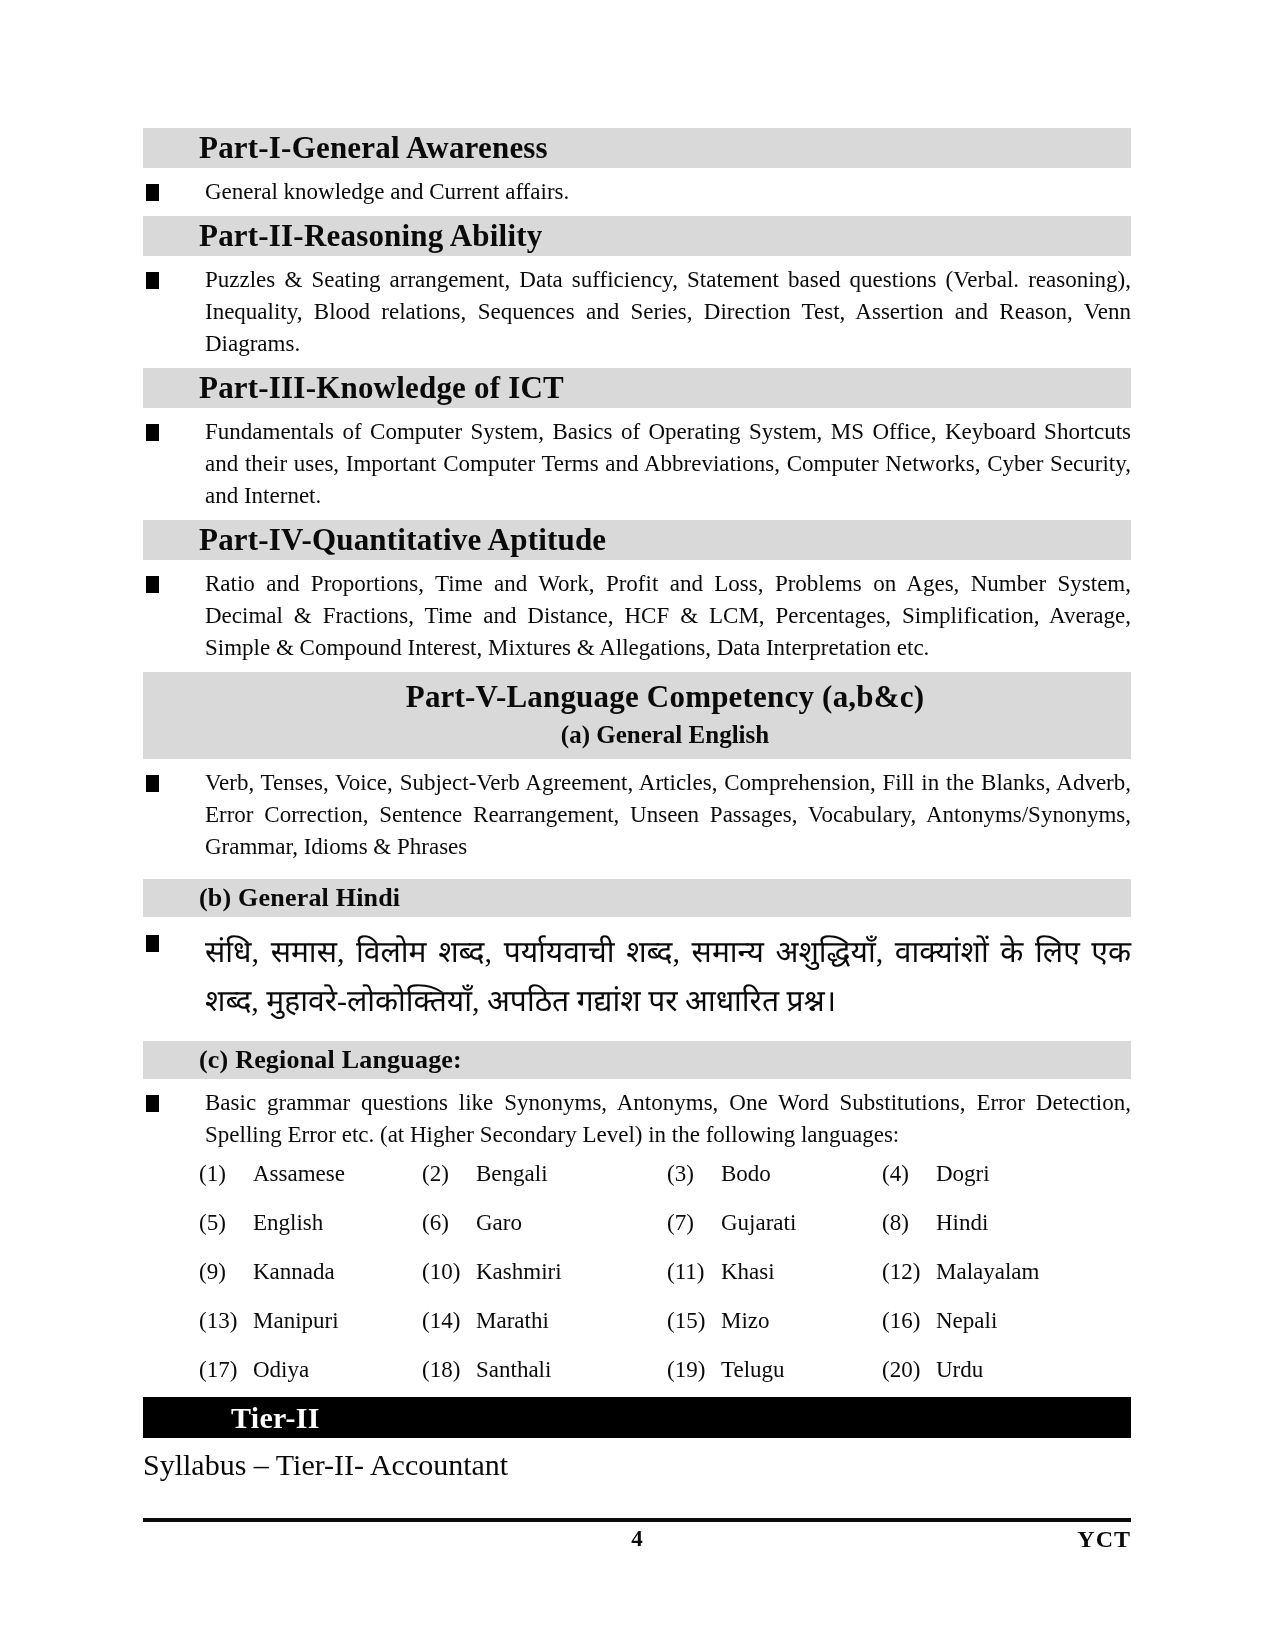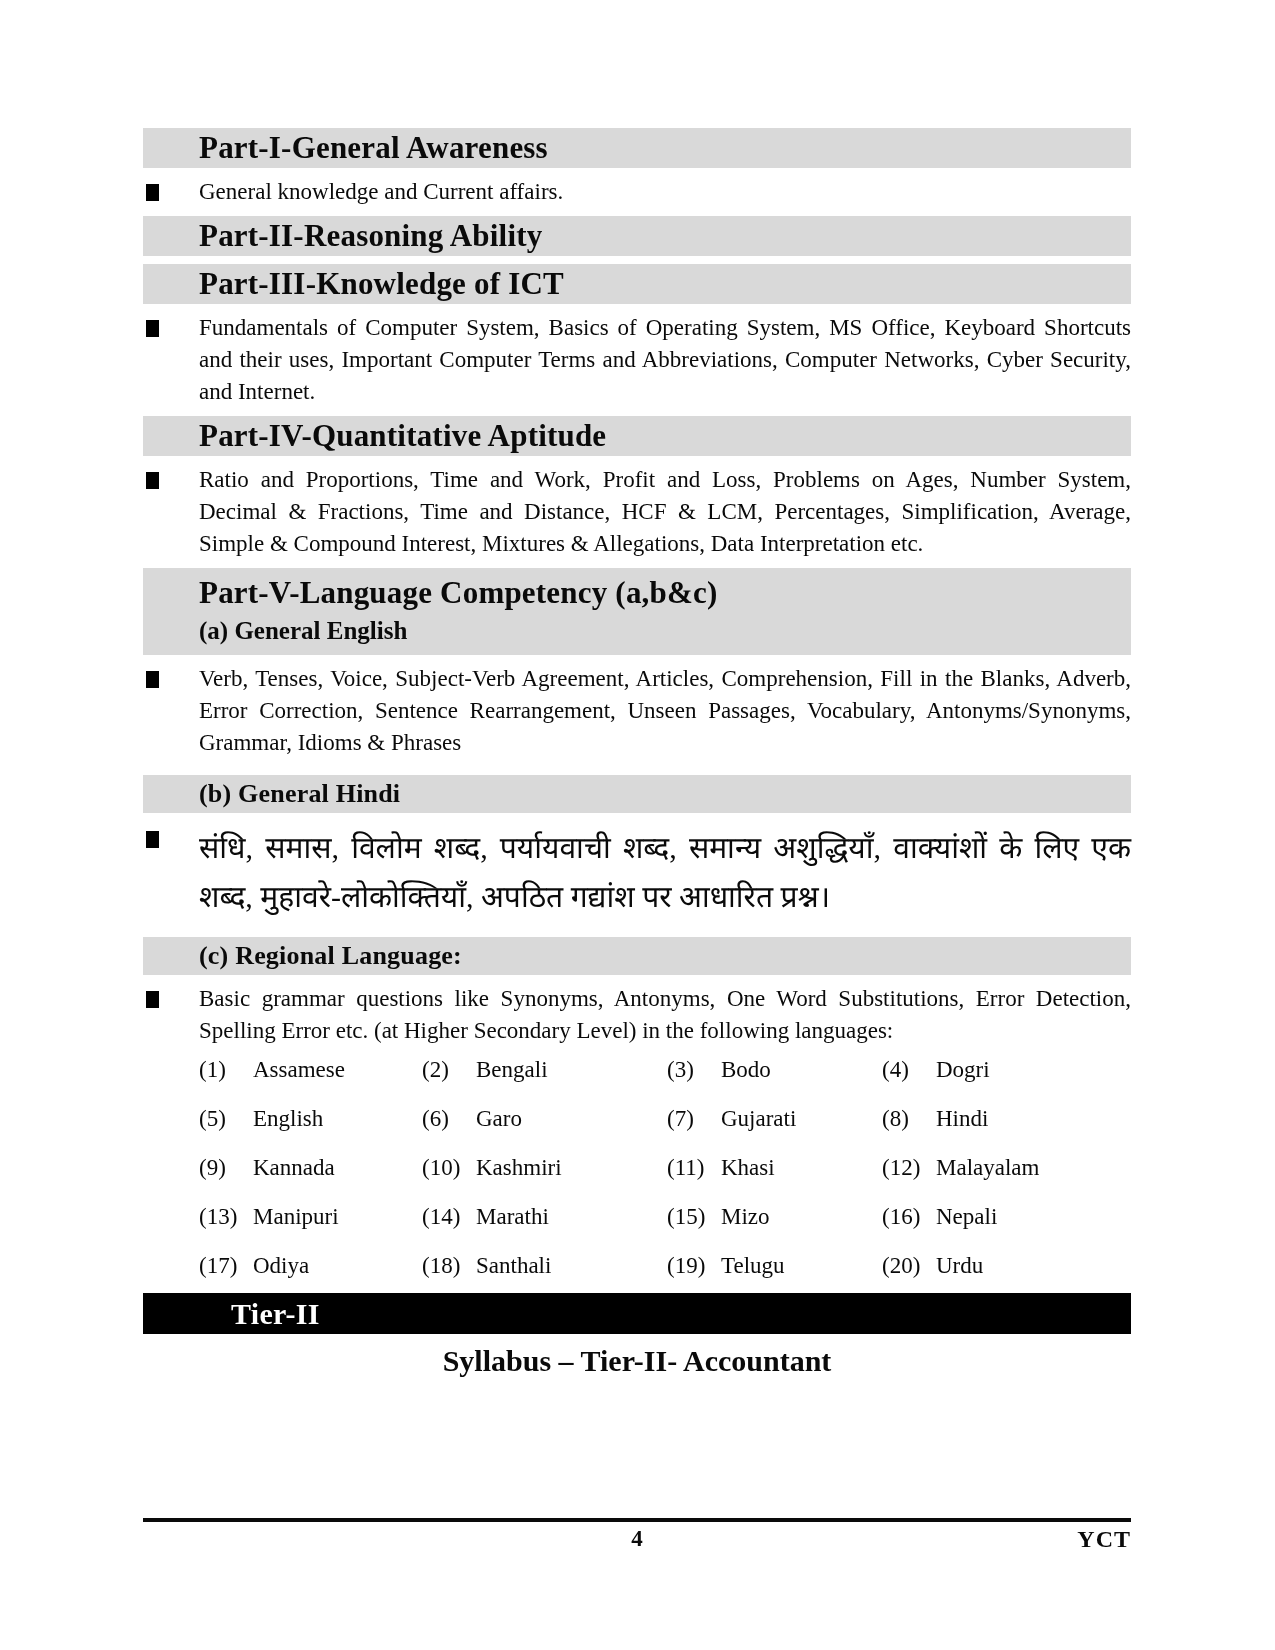--- a/index.html
+++ b/index.html
@@ -16,20 +16,21 @@
     width: 988px;
     padding-top: 120px;
   }
   .section-bar {
     background: #d9d9d9;
     margin-top: 8px;
     padding-left: 56px;
     height: 40px;
     display: flex;
     align-items: center;
+    text-align: center;
   }
   .section-bar .section-heading {
     font-size: 31px;
     font-weight: bold;
     letter-spacing: 0.2px;
     white-space: nowrap;
   }
   .section-bar.tall {
     height: auto;
     display: block;
@@ -38,20 +39,21 @@
   .section-bar.small { height: 38px; margin-top: 16px; }
   .section-bar.small .section-heading { font-size: 26px; }
   .section-subheading {
     font-size: 25px;
     font-weight: bold;
     margin-top: 6px;
   }
   .bullet {
     display: flex;
     margin: 8px 0;
+    gap: 6px;
   }
   .bullet-marker-col {
     width: 56px;
     flex: 0 0 56px;
   }
   .bullet-square {
     display: block;
     width: 13px; height: 17px;
     background: #000;
     margin: 8px 0 0 3px;
@@ -89,22 +91,21 @@
     padding-left: 88px;
   }
   .tier-bar-label {
     font-size: 30px;
     font-weight: bold;
     letter-spacing: 0.3px;
   }
   .syllabus-heading {
     margin: 10px 0 0 0;
     font-size: 30px;
-    font-weight: bold;
-    text-align: center;
+    font-weight: normal;
   }
   .syllabus-paragraph {
     margin: 6px 0 0 0;
     font-size: 26px;
     line-height: 37px;
   }
   .page-footer {
     position: absolute;
     left: 143px;
     width: 988px;
@@ -138,20 +139,26 @@
   </div>
   <div class="bullet">
     <span class="bullet-marker-col">
         <span class="bullet-square"></span>
       </span>
     <span class="bullet-text">General knowledge and Current affairs.</span>
   </div>
 
   <div class="section-bar">
     <span class="section-heading">Part-II-Reasoning Ability</span>
+  </div>
+  <div class="bullet">
+    <span class="bullet-marker-col">
+        <span class="bullet-square"></span>
+      </span>
+    <span class="bullet-text">Puzzles &amp; Seating arrangement, Data sufficiency, Statement based questions (Verbal. reasoning), Inequality, Blood relations, Sequences and Series, Direction Test, Assertion and Reason, Venn Diagrams.</span>
   </div>
 
   <div class="section-bar">
     <span class="section-heading">Part-III-Knowledge of ICT</span>
   </div>
   <div class="bullet">
     <span class="bullet-marker-col">
         <span class="bullet-square"></span>
       </span>
     <span class="bullet-text">Fundamentals of Computer System, Basics of Operating System, MS Office, Keyboard Shortcuts and their uses, Important Computer Terms and Abbreviations, Computer Networks, Cyber Security, and Internet.</span>

